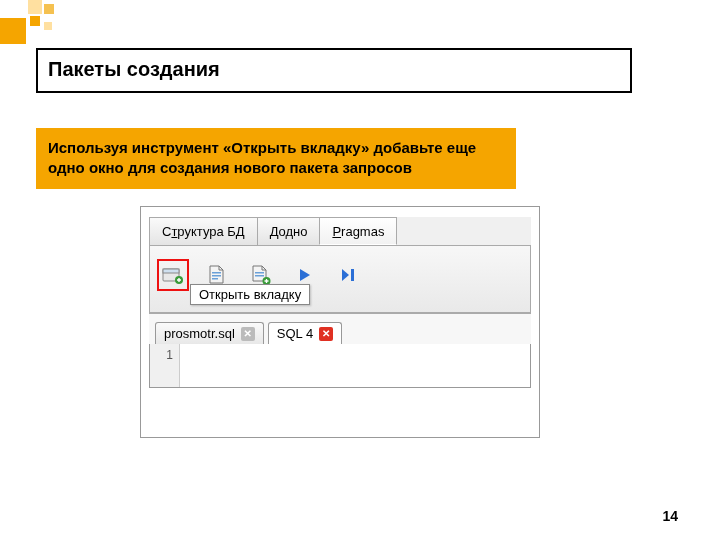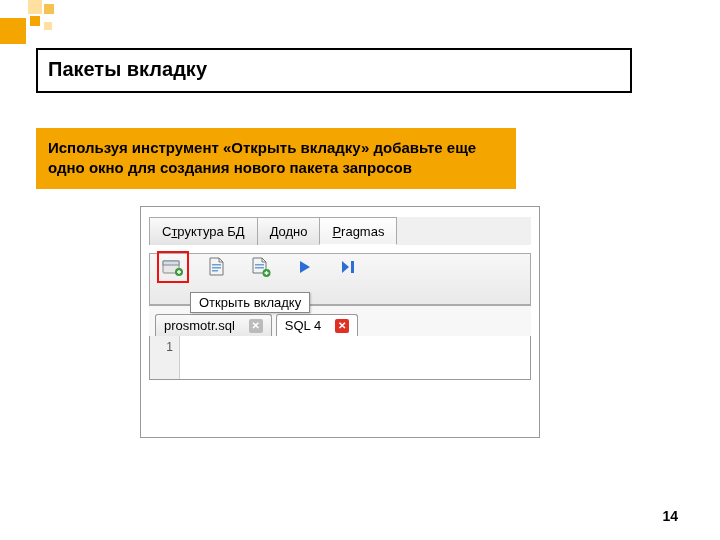--- a/index.html
+++ b/index.html
@@ -77,23 +77,22 @@
     margin-right:-1px;
   }
   .tab.active {
     background: linear-gradient(#fff,#f2f2f2);
     border-bottom: 1px solid #fff;
     position:relative; z-index:2;
   }
   .toolbar-area {
     border:1px solid #aaa;
     background: linear-gradient(#f7f7f7,#e9e9e9);
-    padding: 0 10px 24px 10px;
+    padding: 16px 10px 24px 10px;
     position:relative;
-    margin-top:8px;
   }
   .toolbar {
     display:flex; gap:18px; align-items:center;
   }
   .tbtn {
     width:26px; height:26px;
     display:flex;align-items:center;justify-content:center;
     cursor:pointer;
   }
   .tbtn.highlight {
@@ -111,21 +110,21 @@
     box-shadow:1px 1px 2px rgba(0,0,0,.2);
   }
   .file-tabs {
     display:flex;
     gap:0;
     padding: 8px 6px 0 6px;
     border-top:1px solid #aaa;
     background:#f7f7f7;
   }
   .ftab {
-    display:flex;align-items:center;gap:14px;
+    display:flex;align-items:center;gap:6px;
     border:1px solid #999;
     border-bottom:none;
     padding:3px 8px;
     font-size:13px;
     background:linear-gradient(#fafafa,#e8e8e8);
     border-radius:3px 3px 0 0;
     margin-right:4px;
   }
   .ftab.active { background:#fff; }
   .close-x {
@@ -153,21 +152,21 @@
 <body>
 
 <div class="decor">
   <div class="sq a"></div>
     <div class="sq b"></div>
     <div class="sq c"></div>
     <div class="sq d"></div>
     <div class="sq e"></div>
 </div>
 
-<div class="chapter-title">Пакеты вкладку</div>
+<div class="chapter-title">Пакеты создания</div>
 
 <div class="instruction">Используя инструмент «Открыть вкладку» добавьте еще одно окно для создания нового пакета запросов</div>
 
 <div class="app-window">
   <div class="app-inner">
     <div class="tabstrip">
       <div class="tab">
         <span>С</span>
           <span class="u">т</span>
           <span>руктура БД</span>

